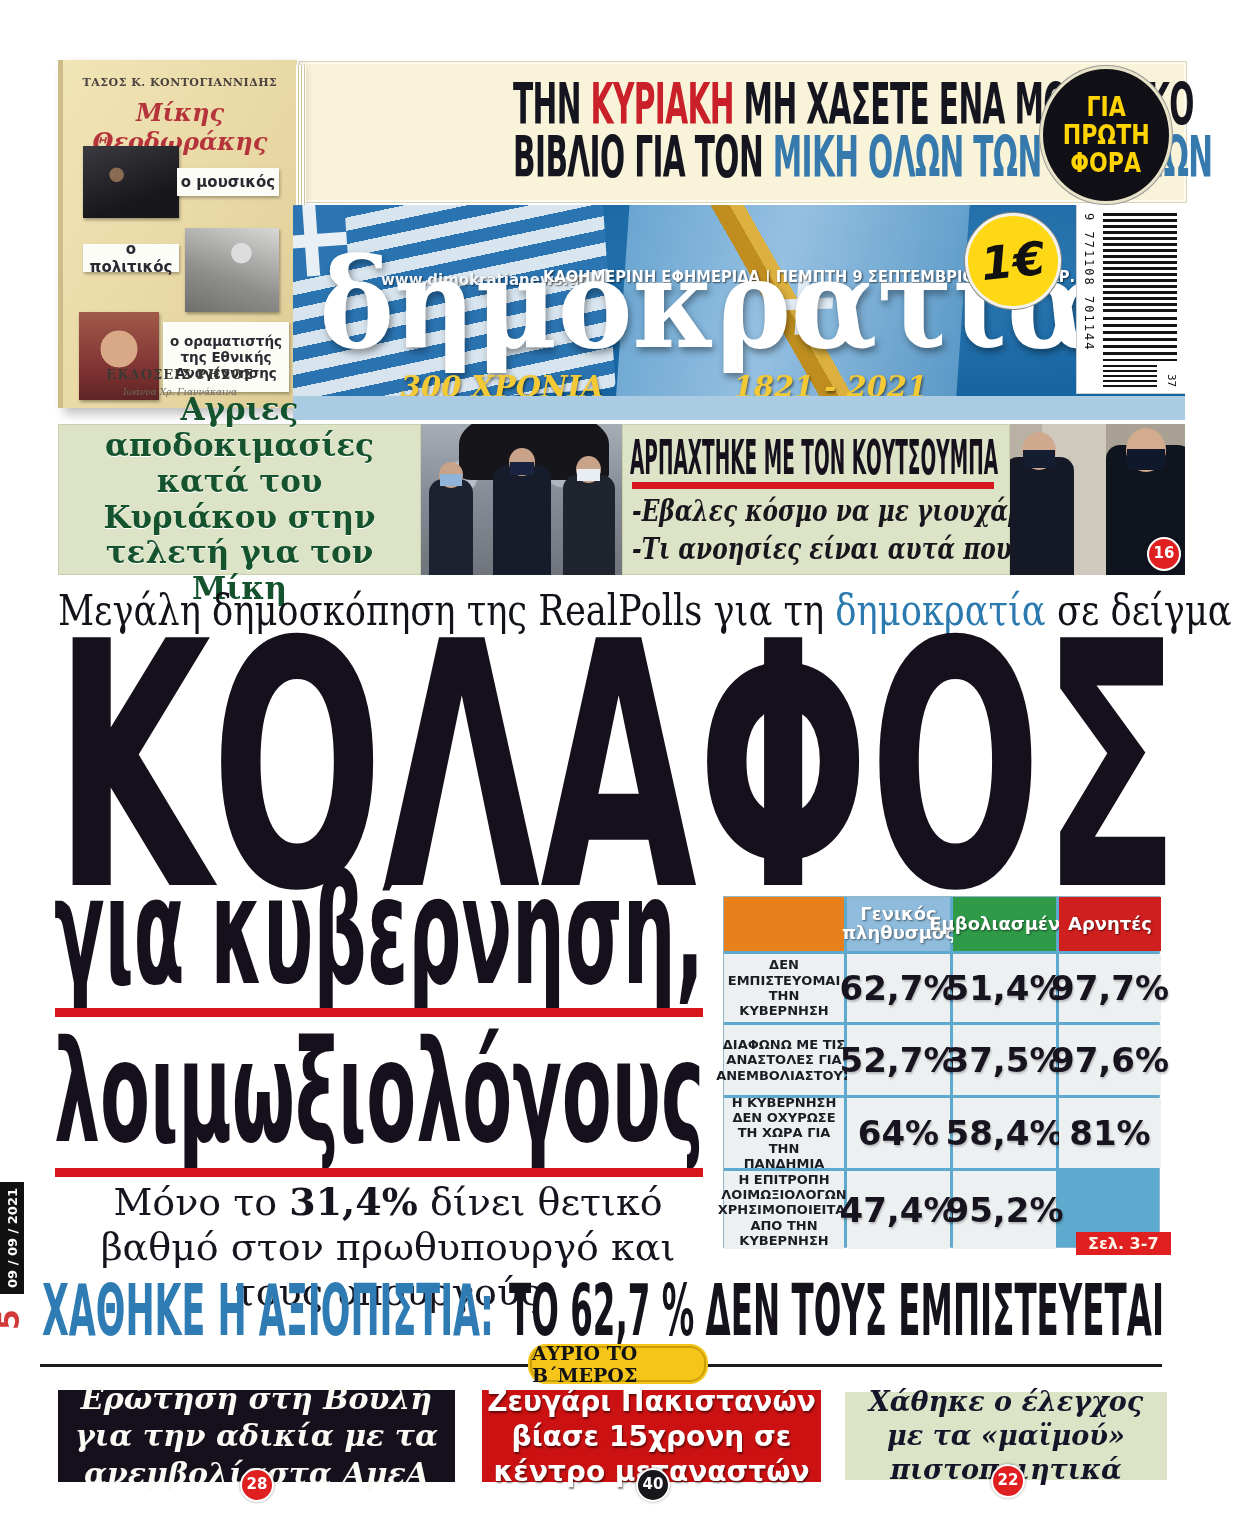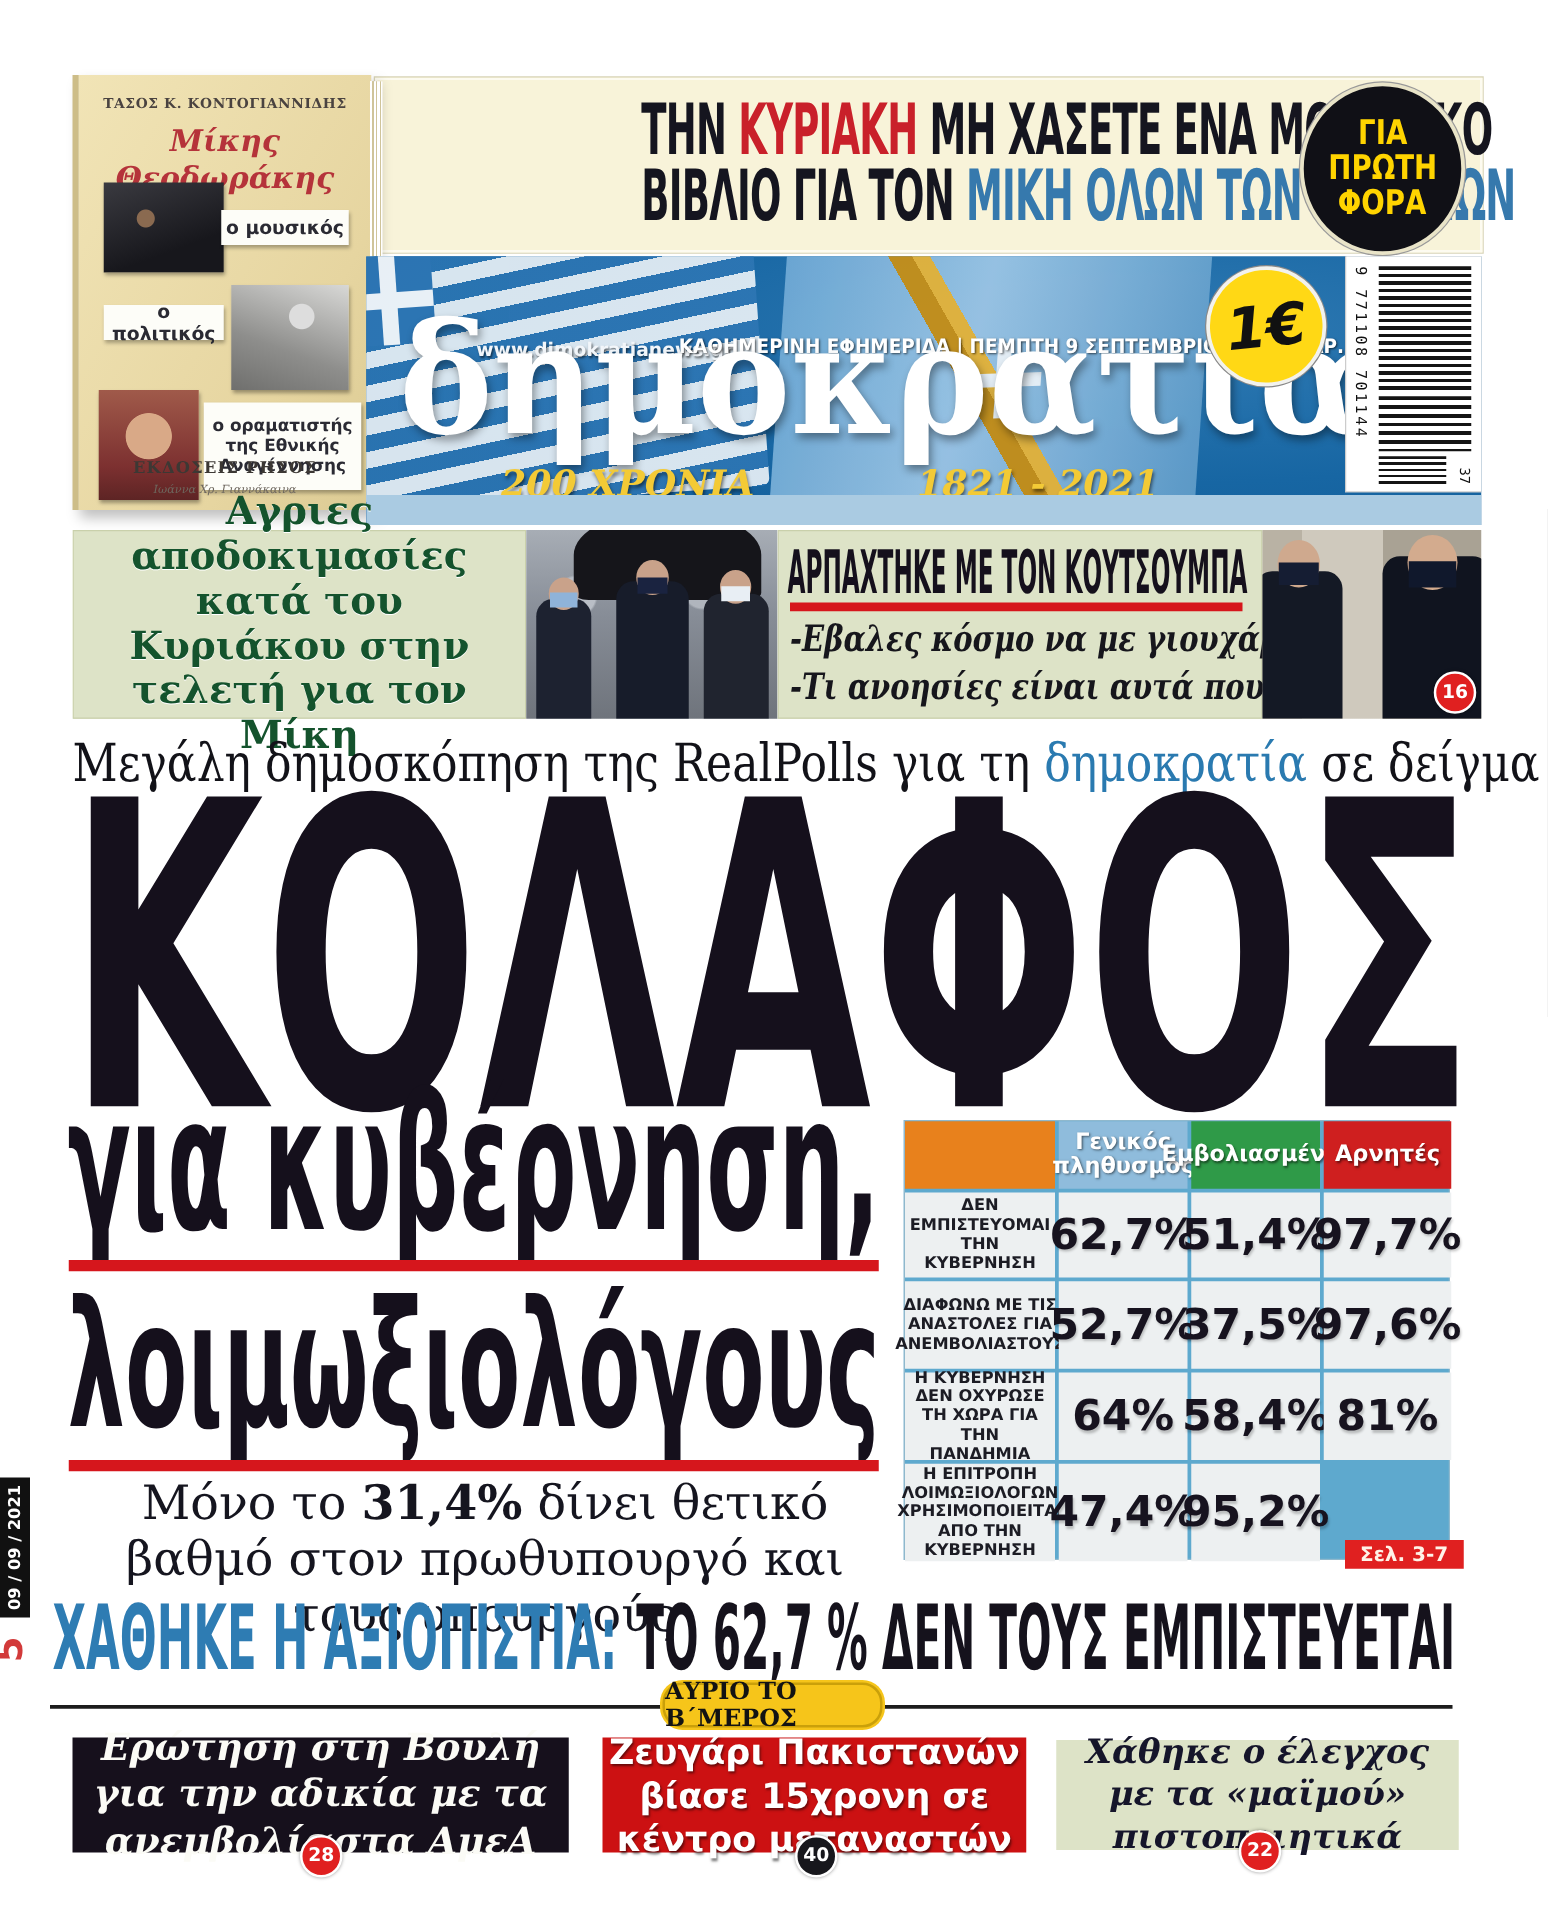--- a/index.html
+++ b/index.html
@@ -201,21 +201,21 @@
 
   <div class="abs masthead">
     <div class="flag-gr">
       <div class="flag-canton"></div>
     </div>
     <div class="flag-revo"></div>
     <div class="abs mh-web">www.dimokratianews.gr</div>
     <div class="abs mh-info">ΚΑΘΗΜΕΡΙΝΗ ΕΦΗΜΕΡΙΔΑ | ΠΕΜΠΤΗ 9 ΣΕΠΤΕΜΒΡΙΟΥ 2021 | ΑΡ. ΦΥΛ. 3.159</div>
     <div class="abs mh-title">δημοκρατία</div>
     <div class="abs mh-anniv">
-      <span>200 ΧΡΟΝΙΑ</span>
+      <span>300 ΧΡΟΝΙΑ</span>
       <span>1821 - 2021</span>
     </div>
     <div class="abs mh-strip"></div>
     <div class="abs price">1€</div>
     <div class="abs barcode">
       <div class="bars-a"></div>
       <div class="bars-b"></div>
       <div class="bars-c"></div>
       <span class="bc-num">9 771108 701144</span>
       <span class="bc-small">37</span>

